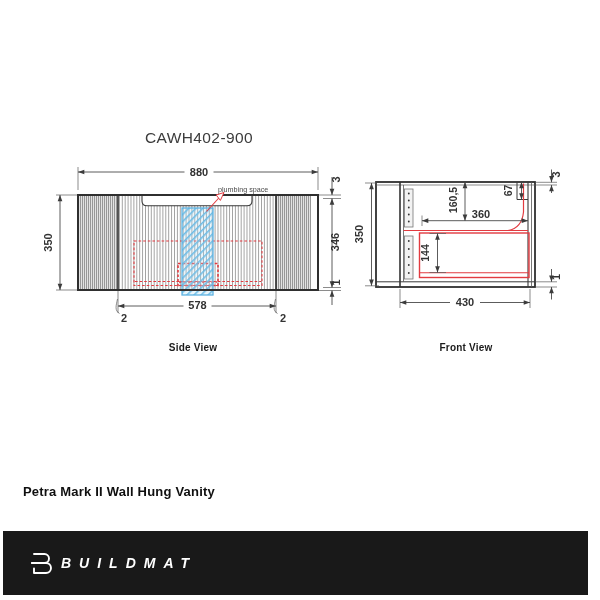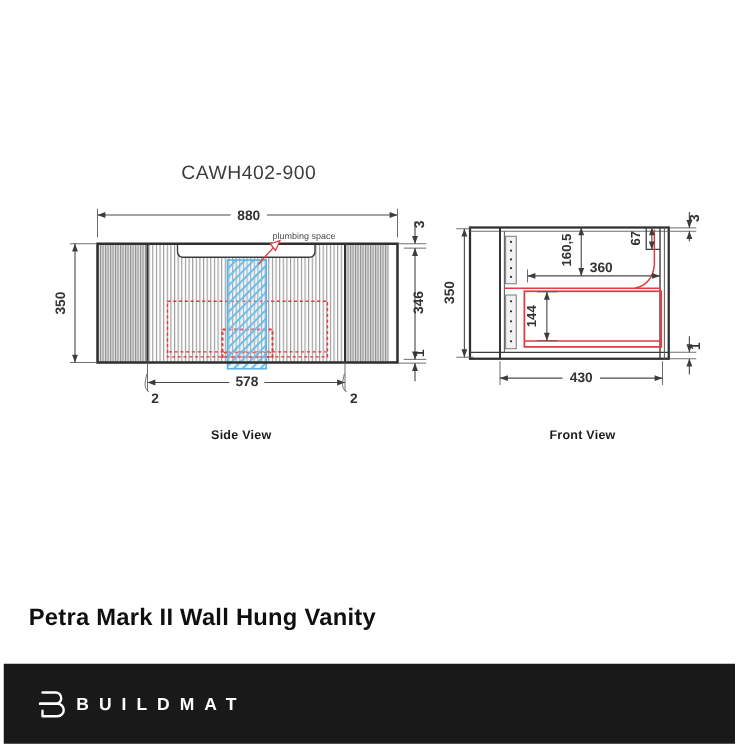--- a/index.html
+++ b/index.html
@@ -8,26 +8,26 @@
   svg text{font-family:"Liberation Sans",sans-serif;}
   .model{font-size:15.5px;fill:#3c3c3c;letter-spacing:.4px;}
   .dim{font-size:11px;font-weight:600;fill:#333;}
   .dimS{font-size:10.5px;font-weight:600;fill:#333;}
   .lbl{font-size:10px;font-weight:700;fill:#1b1b1b;letter-spacing:.2px;}
   .note{font-size:7.2px;fill:#4a4a4a;}
   .ext{stroke:#5a5a5a;stroke-width:.7;fill:none;}
   .dln{stroke:#4a4a4a;stroke-width:.9;fill:none;}
   .body{stroke:#2f2f2f;fill:none;}
   .red{stroke:#e23b40;fill:none;}
-  .product-title{position:absolute;left:23px;top:484px;font-size:19px;font-weight:700;
+  .product-title{position:absolute;left:23px;top:484px;font-size:13px;font-weight:700;
                  color:#0f0f0f;letter-spacing:.2px;}
   .footer{position:absolute;left:3px;right:4px;top:531px;height:64px;background:#191919;
           display:flex;align-items:center;justify-content:space-between;padding:0 23px;
           box-sizing:border-box;}
-  .brand{display:flex;align-items:center;gap:7px;}
+  .brand{display:flex;align-items:center;gap:7px;font-style:italic;}
   .brand-word{color:#ffffff;font-size:14px;font-weight:700;letter-spacing:8px;}
   .vendor{color:#f7f7f4;font-size:27px;font-weight:400;letter-spacing:1.5px;}
 </style>
 </head>
 <body>
 
 <div class="stage">
 
 <svg width="600" height="470" viewBox="0 0 600 470" xmlns="http://www.w3.org/2000/svg">
   <defs>

